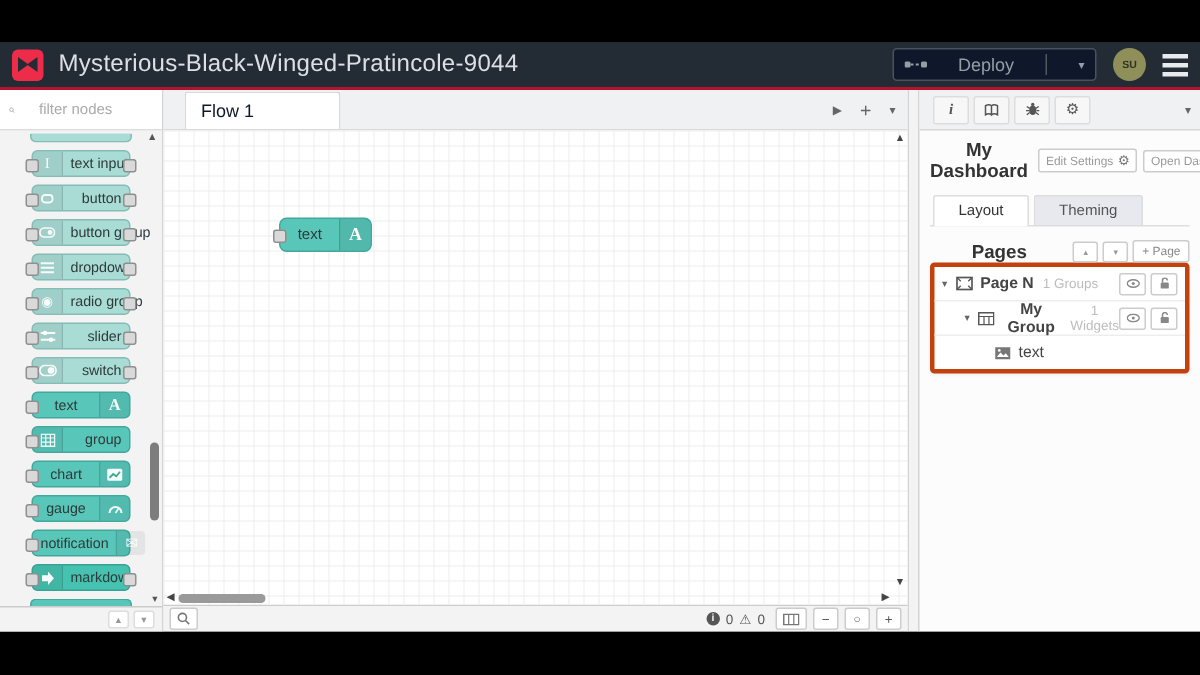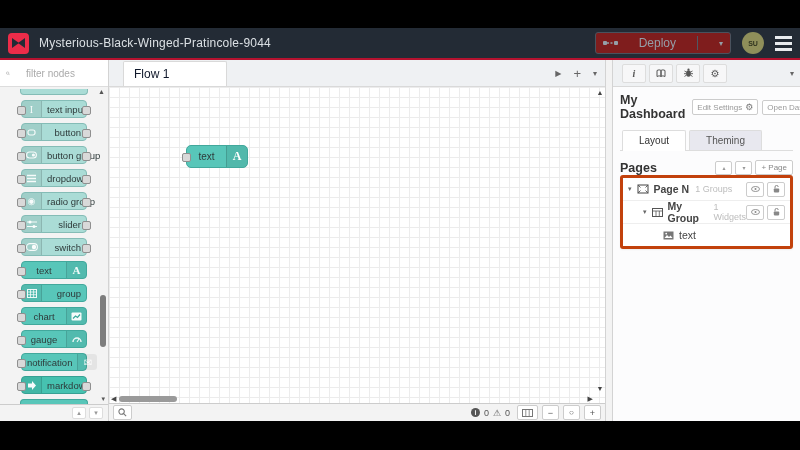--- a/index.html
+++ b/index.html
@@ -10,23 +10,23 @@
 
   
   .hdr{height:30px;background:#232b35;border-bottom:2px solid #b5122f;
        display:flex;align-items:center;padding:0 8px;flex:0 0 auto;}
   .logo{width:21px;height:21px;background:#ec2c49;border-radius:4px;margin-right:10px;
         position:relative;overflow:hidden;}
   .logo:before{content:"";position:absolute;left:4px;top:5px;border-left:7px solid #232b35;
         border-top:5px solid transparent;border-bottom:5px solid transparent;}
   .logo:after{content:"";position:absolute;right:4px;top:5px;border-right:7px solid #232b35;
         border-top:5px solid transparent;border-bottom:5px solid transparent;}
-  .hdr-title{color:#dbe0e4;font-size:12px;letter-spacing:.2px;}
+  .hdr-title{color:#dbe0e4;font-size:16px;letter-spacing:.2px;}
   .hdr-right{margin-left:auto;display:flex;align-items:center;gap:11px;}
-  .deploy{background:#7f1d1d;border:1px solid #4a525d;border-radius:3px;height:20px;
+  .deploy{background:#0f172a;border:1px solid #4a525d;border-radius:3px;height:20px;
           display:flex;align-items:center;padding:0 7px;gap:21px;color:#959ea7;font-size:12px;}
   .deploy .sep{width:1px;height:14px;background:#4f5863;}
   .deploy .car{font-size:8px;color:#959ea7;}
   .avatar{width:22px;height:22px;border-radius:50%;background:#8f8f5a;color:#30341f;
           font-size:7px;font-weight:bold;display:flex;align-items:center;justify-content:center;}
   .burger{display:flex;flex-direction:column;gap:3px;cursor:pointer;}
   .burger i{display:block;width:17px;height:3px;background:#e8ebee;}
 
   
   .main{flex:1;display:flex;min-height:0;}
@@ -117,21 +117,21 @@
   .sb-tabbar{height:26px;background:#eff1f3;border-bottom:1px solid #d9d9d9;display:flex;
       align-items:flex-end;padding-left:6px;flex:0 0 auto;position:relative;}
   .sb-tab{height:25px;background:#fff;border:1px solid #d9d9d9;border-bottom:none;display:flex;
       align-items:center;gap:4px;padding:0 6px;font-size:10.5px;color:#444;font-weight:bold;
       border-radius:2px 2px 0 0;box-sizing:border-box;}
   .sb-ibtn{width:22px;height:17px;border:1px solid #ddd;background:#f7f7f8;border-radius:2px;
       display:flex;align-items:center;justify-content:center;color:#555;margin-left:3px;
       font-size:10px;align-self:center;}
   .sb-ibtn.it{font-family:"Liberation Serif",serif;font-style:italic;font-weight:bold;}
   .sb-caret{position:absolute;right:6px;top:9px;font-size:8px;color:#666;}
-  .sb-body{flex:1;padding:6px 7px;overflow:hidden;}
+  .sb-body{flex:1;padding:6px 7px;overflow:hidden;text-align:center;}
   .dashrow{display:flex;align-items:center;gap:4px;}
   .dashname{font-size:12.5px;font-weight:bold;color:#333;margin-right:3px;}
   .minibtn{border:1px solid #ccc;background:#fff;border-radius:2px;font-size:8px;color:#999;
       padding:2px 4px;display:flex;align-items:center;gap:3px;white-space:nowrap;}
   .lt-tabs{display:flex;margin-top:9px;border-bottom:1px solid #ddd;padding-left:2px;}
   .lt-tab{font-size:10px;padding:4px 16px;border:1px solid #ddd;border-bottom:none;
       border-radius:2px 2px 0 0;color:#555;background:#e8e8ef;margin-right:3px;}
   .lt-tab.act{background:#fff;color:#333;margin-bottom:-1px;padding-bottom:5px;}
   .pages-head{display:flex;align-items:center;margin-top:9px;}
   .pages-title{font-size:12.5px;font-weight:bold;color:#333;flex:1;}

